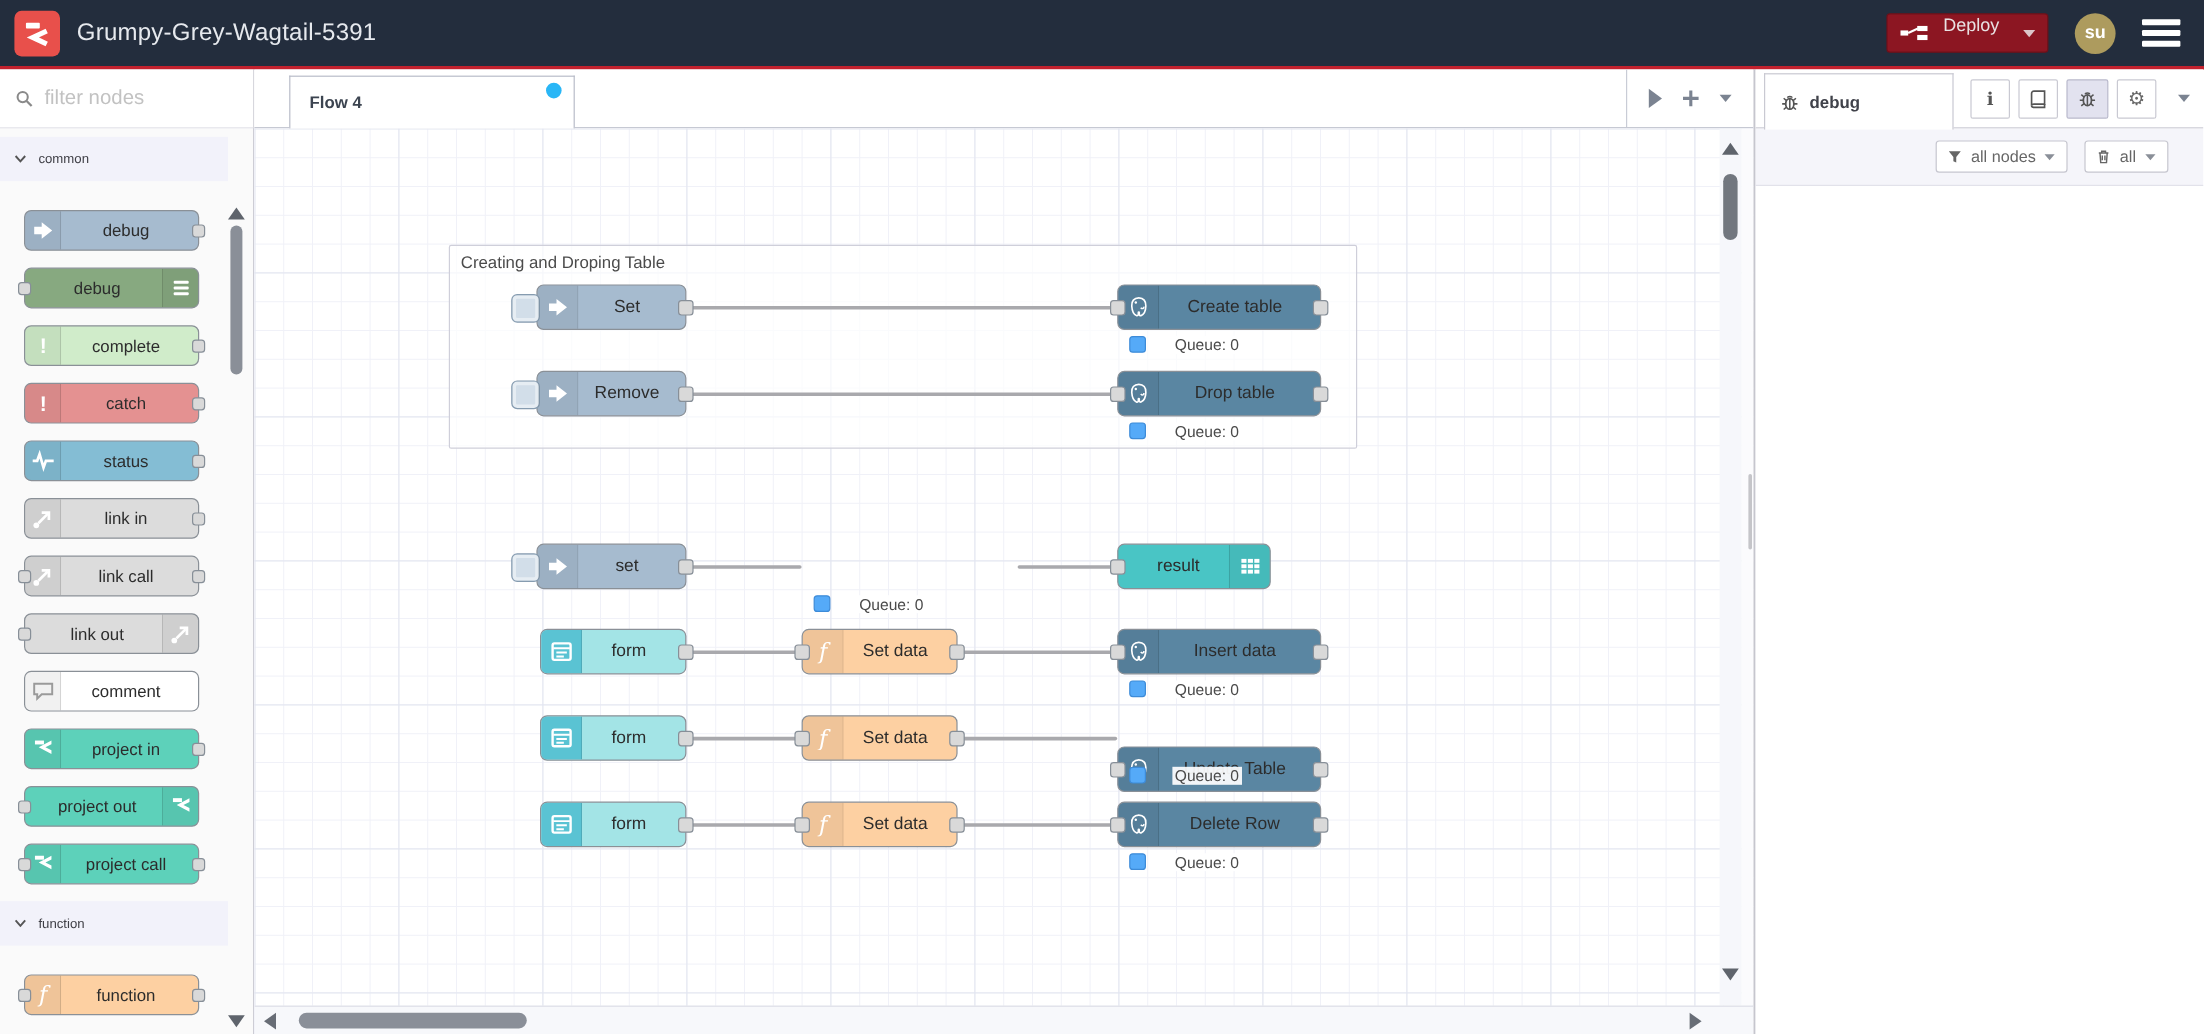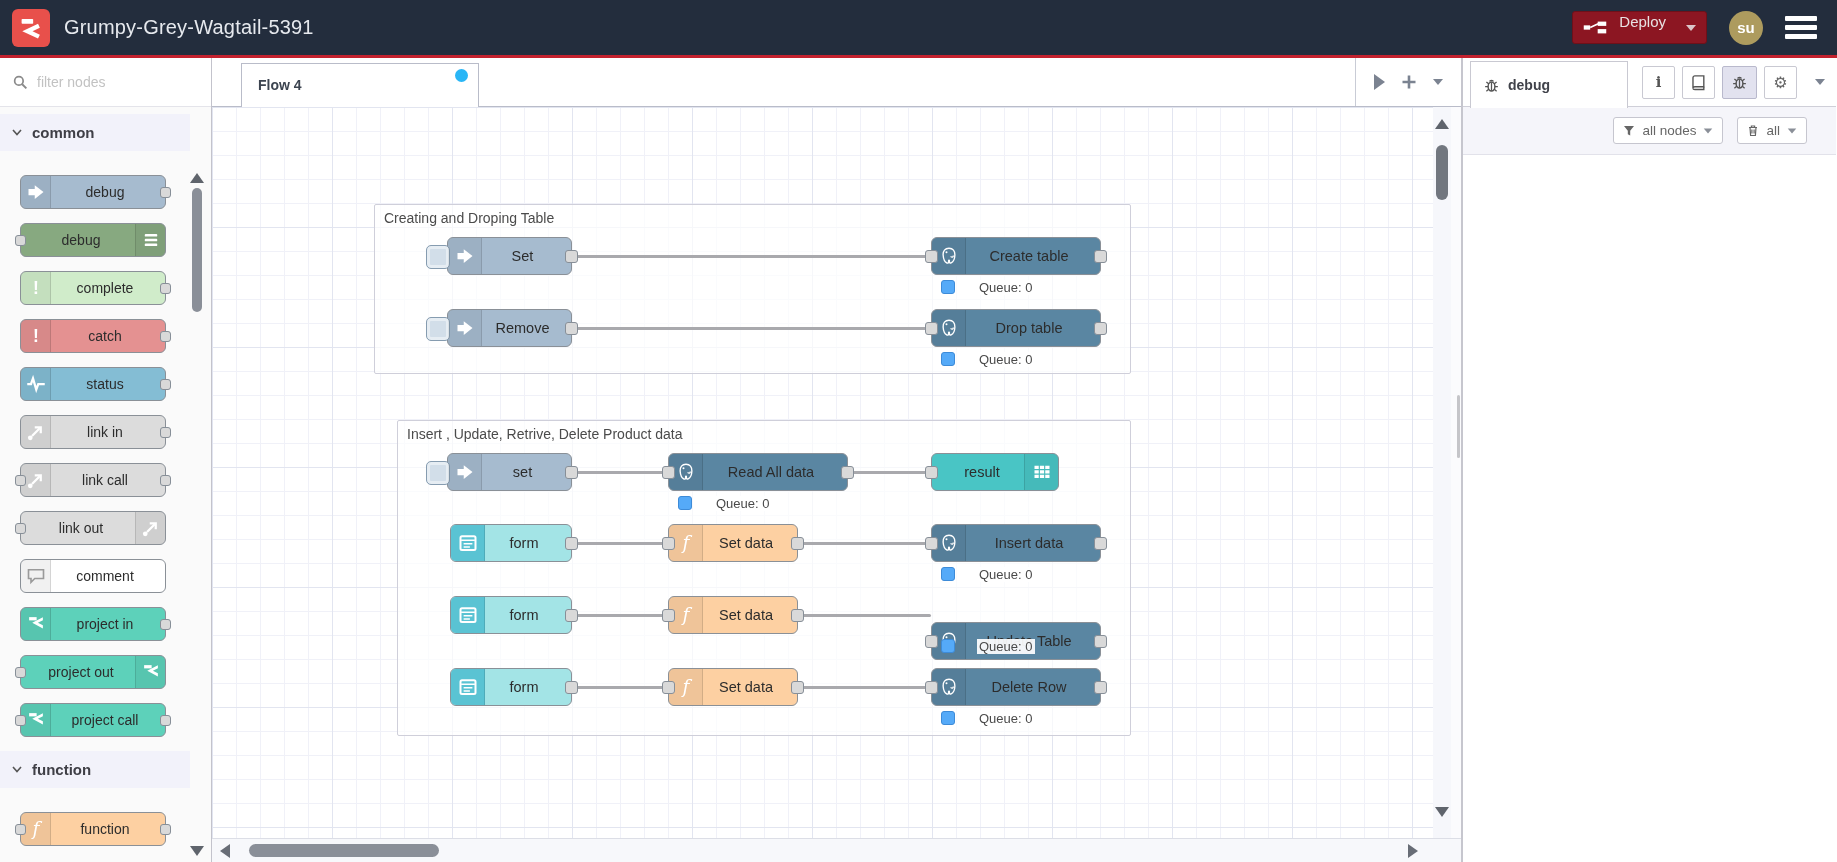--- a/index.html
+++ b/index.html
@@ -18,25 +18,25 @@
   #avatar{width:34px;height:34px;border-radius:50%;background:var(--avatar_bg);color:#fff;
     display:flex;align-items:center;justify-content:center;font-size:15px;font-weight:bold}
   #burger{display:flex;flex-direction:column;gap:4px;cursor:pointer}
   #burger span{display:block;width:32px;height:5px;background:#fff;border-radius:1px}
   #red-line{height:3px;background:var(--accent_red)}
   
   #main{display:flex;height:804px;position:relative}
   
   #palette{width:212px;background:#fafafa;border-right:1px solid #c3c3cc;position:relative}
   #pal-search{height:49px;background:#fff;border-bottom:1px solid #e4e4ea;display:flex;align-items:center;padding-left:12px;gap:8px}
-  #pal-search input{border:none;outline:none;background:transparent;font-size:14px;color:#555;width:150px}
+  #pal-search input{border:none;outline:none;background:transparent;font-size:17px;color:#555;width:150px}
   #pal-search input::placeholder{color:#c2c2c2}
   #pal-body{position:absolute;top:49px;left:0;width:190px;bottom:0;overflow:hidden}
   .pal-header{height:37px;margin:7px 0 24px 0;background:#f2f2fa;display:flex;align-items:center;gap:10px;padding-left:12px}
-  .pal-cat-label{font-size:15px;font-weight:bold;color:#3f3f46}
+  .pal-cat-label{font-size:11px;font-weight:normal;color:#3f3f46}
   .pal-node{position:relative;width:146px;height:34px;margin:0 0 14px 20px;border:1px solid #8a9097;border-radius:6px}
   .pal-node .strip{width:30px}
   .pal-node .nlabel{font-size:14px}
   .pal-node .nlabel.lft{left:30px;right:6px}
   .pal-node .nlabel.rgt{left:6px;right:30px}
   .pal-node .port{width:11px;height:11px;top:10.5px}
   .pal-node .pleft{left:-6px}
   .pal-node .pright{right:-6px}
   
   #pal-scroll-thumb{position:absolute;left:192px;top:130px;width:10px;height:124px;background:#8a8f98;border-radius:5px}
@@ -326,23 +326,20 @@
         <div class="tri tri-down" style="left:2px;top:700px"></div>
       </div>
       <div id="hscroll">
         <div class="tri tri-left" style="left:8px;top:5px"></div>
         <div id="hscroll-thumb"></div>
         <div class="tri tri-right" style="left:1196px;top:5px"></div>
       </div>
     <div class="group" style="left: 162px; top: 97px; width: 757px; height: 170px;">
           <span class="gtitle">Creating and Droping Table</span>
         </div>
-        <div class="group" style="left: 185px; top: 313px; width: 734px; height: 316px;">
-          <span class="gtitle">Insert , Update, Retrive, Delete Product data</span>
-        </div>
         <div class="wire" style="left: 360px; top: 147.5px; width: 359px;"></div>
         <div class="wire" style="left: 360px; top: 219.5px; width: 359px;"></div>
         <div class="wire" style="left: 360px; top: 363.5px; width: 96px;"></div>
         <div class="wire" style="left: 636px; top: 363.5px; width: 83px;"></div>
         <div class="wire" style="left: 360px; top: 434.5px; width: 96px;"></div>
         <div class="wire" style="left: 586px; top: 434.5px; width: 133px;"></div>
         <div class="wire" style="left: 360px; top: 506.5px; width: 96px;"></div>
         <div class="wire" style="left: 586px; top: 506.5px; width: 133px;"></div>
         <div class="wire" style="left: 360px; top: 578.5px; width: 96px;"></div>
         <div class="wire" style="left: 586px; top: 578.5px; width: 133px;"></div>
@@ -401,32 +398,20 @@
         <div class="node" style="left: 235px; top: 346px; width: 125px; background: rgb(166, 187, 207);">
           <div class="inject-btn"></div>
           <div class="strip left">
             <svg class="nicon" viewBox="0 0 16 16">
               <path d="M2 5.5 H7 V2.5 L14 8 L7 13.5 V10.5 H2 Z" fill="#fff"></path>
             </svg>
           </div>
           <span class="nlabel lft it">set</span>
           <div class="port pright"></div>
         </div>
-        <div class="node" style="left: 456px; top: 346px; width: 180px; background: rgb(90, 134, 162);">
-          <div class="strip left">
-            <svg class="nicon" viewBox="0 0 16 16">
-              <path d="M8 1.8 C4.8 1.8 3.1 4 3.3 7.2 C3.5 10.4 5 13 6.4 13.6 C7.2 13.9 7.7 13.4 7.7 12.6 V11.6 C7.7 11.2 8.3 11.2 8.3 11.6 V12.6 C8.3 13.4 8.9 13.9 9.7 13.5 C11.2 12.8 12.6 10.3 12.7 7.2 C12.8 4 11.2 1.8 8 1.8 Z" stroke="#fff" stroke-width="1.1" fill="none"></path>
-              <circle cx="6" cy="4.9" r=".8" fill="#fff"></circle>
-              <path d="M9.3 8.3 C10.3 9.4 11.6 8.9 11.4 7.6" stroke="#fff" stroke-width="1" fill="none"></path>
-            </svg>
-          </div>
-          <span class="nlabel lft it">Read All data</span>
-          <div class="port pleft"></div>
-          <div class="port pright"></div>
-        </div>
         <div class="badge" style="left: 466px; top: 388px;">
           <span class="qdot"></span>
           <span class="qtext">Queue: 0</span>
         </div>
         <div class="node" style="left: 719px; top: 346px; width: 128px; background: rgb(73, 197, 197);">
           <div class="strip right">
             <svg class="nicon" viewBox="0 0 16 16">
               <g fill="#fff">
                 <rect x="2" y="3" width="3.4" height="2.6"></rect>
                 <rect x="6.3" y="3" width="3.4" height="2.6"></rect>

